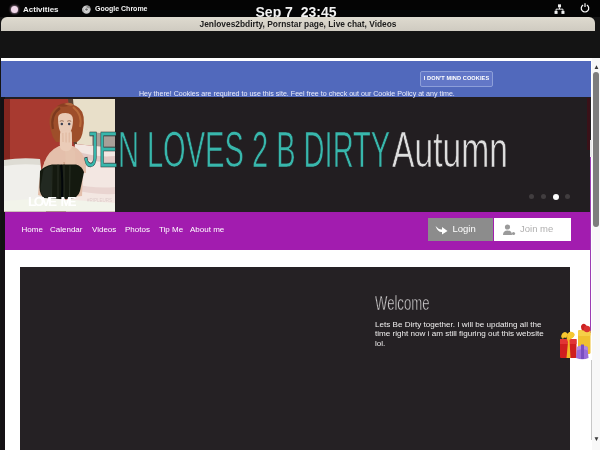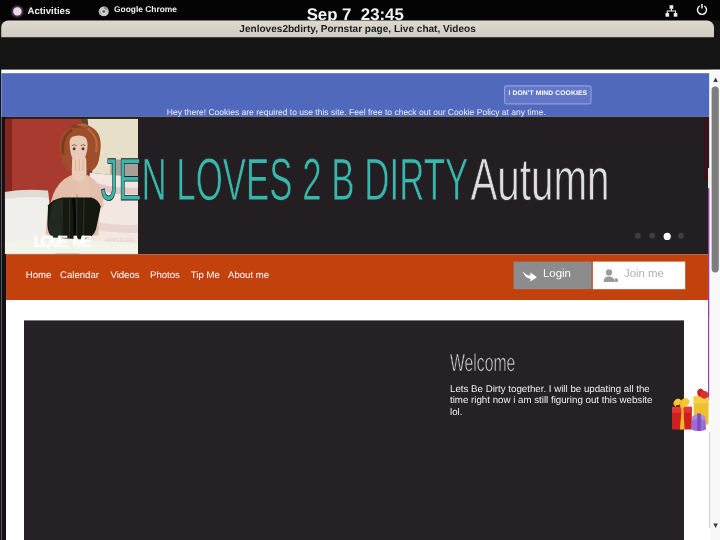--- a/index.html
+++ b/index.html
@@ -15,21 +15,21 @@
   #infobar .x{left:581px;top:6.5px;font-size:10.5px;color:#555;}
   #page{left:1px;top:58px;width:599px;height:392px;background:#ffffff;overflow:hidden;}
   #bodyleft{left:0;top:39px;width:4px;height:353px;background:#141114;}
   #cookie{left:0;top:3px;width:590px;height:36px;background:#5169bc;}
   #cookie .t{left:94px;top:29px;font-size:7.1px;color:#eceefb;margin-left:44px;}
   #cookie .btn{left:419px;top:10px;width:73px;height:16px;background:#6277c7;border:1px solid #8d9fd9;border-radius:2px;box-sizing:border-box;color:#fff;font-size:5.6px;font-weight:bold;text-align:center;line-height:13.8px;letter-spacing:.1px;white-space:nowrap;}
   #header{left:4px;top:39px;width:586px;height:114.5px;background:#221e21;}
   .jen{font-size:50px;color:#38b7ac;-webkit-text-stroke:0.7px #221e21;transform:scaleX(0.581);transform-origin:0 0;white-space:nowrap;}
   .aut{font-size:50px;color:#dedede;-webkit-text-stroke:0.7px #221e21;transform:scaleX(0.673);transform-origin:0 0;white-space:nowrap;}
   .dot{border-radius:50%;background:#413d3f;position:absolute;width:5px;height:5px;}
-  #nav{left:4px;top:153.5px;width:586px;height:52px;background:#c2410c;}
+  #nav{left:4px;top:153.5px;width:586px;height:52px;background:#a21caf;}
   #nav .lnk{font-size:8px;color:#fff;position:absolute;top:13.5px;}
   #loginbtn{left:423px;top:6px;width:65px;height:23px;background:#8c8c8c;color:#fff;font-size:9.5px;}
   #joinbtn{left:489px;top:6px;width:77px;height:23px;background:#fff;color:#b0afaf;font-size:9.5px;}
   #main{left:4px;top:191.5px;width:586px;height:200.5px;background:#fff;}
   #blackbox{left:15px;top:17px;width:550px;height:184px;background:#252124;}
   #welcome{left:370px;top:41.8px;font-size:20.5px;color:#d0cecf;-webkit-text-stroke:0.45px #252124;transform:scaleX(0.64);transform-origin:0 0;}
   #para{left:370px;top:70px;width:172px;font-size:8.1px;line-height:9.6px;color:#efeeee;}
   #sbar{left:591px;top:0;width:8px;height:392px;background:#f8f8f8;}
   #sthumb{left:0.5px;top:14px;width:6.5px;height:155px;background:#7d7d7d;border-radius:3.5px;}
   .sarr{left:1.2px;font-size:6.5px;color:#3a3a3a;}

